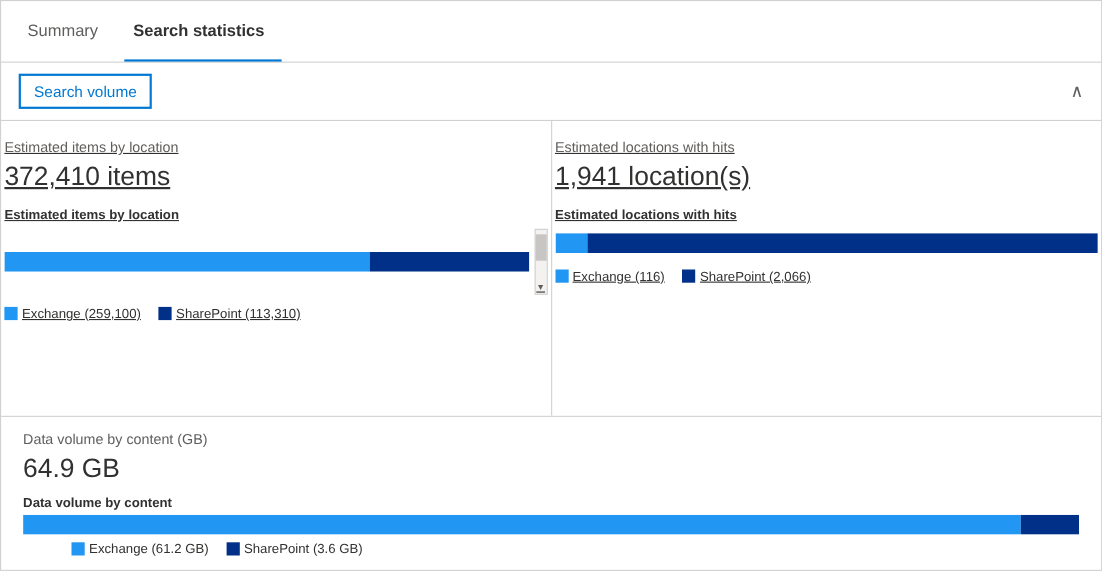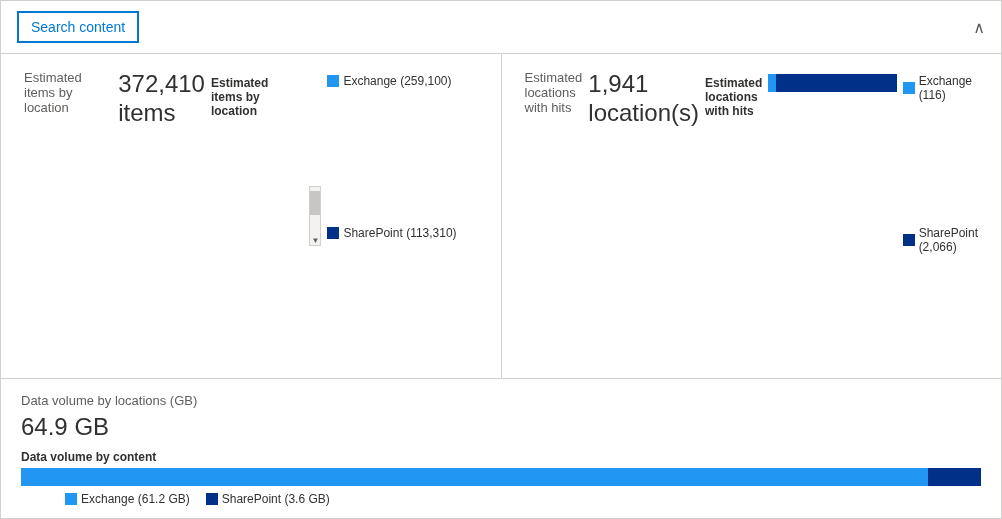--- a/index.html
+++ b/index.html
@@ -71,25 +71,26 @@
       font-family: inherit;
     }
     .chevron-up {
       font-size: 16px;
       color: #605e5c;
       cursor: pointer;
     }
     
     .panel {
       flex: 1;
-      padding: 16px 23px;
-      display: flex;
-      flex-direction: row;
+      padding: 16px 3px;
+      display: flex;
+      flex-direction: column;
       gap: 6px;
       position: relative;
+      text-decoration: underline;
     }
     .panel-left {
       border-right: 1px solid #d2d0ce;
     }
     .panel-label {
       font-size: 13px;
       color: #605e5c;
     }
     .panel-value {
       font-size: 24px;
@@ -191,23 +192,31 @@
     .bottom-row {
       padding: 12px 20px 12px 20px;
       flex-shrink: 0;
     }
   </style>
 </head>
 <body>
 
 <div class="container">
 
+  <div class="tabs">
+    <div class="tab">
+      <span>Summary</span>
+    </div>
+    <div class="tab active">
+      <span>Search statistics</span>
+    </div>
+  </div>
 
   <div class="section-header">
-    <button class="search-content-btn">Search content</button>
+    <button class="search-content-btn">Search volume</button>
     <span class="chevron-up">∧</span>
   </div>
 
   <div class="content-area">
 
     <div class="top-row">
 
       <div class="panel panel-left">
         <span class="panel-label">Estimated items by location</span>
         <span class="panel-value">372,410 items</span>
@@ -253,21 +262,21 @@
           </div>
           <div class="legend-item">
             <div class="legend-color" style="background:#003087;"></div>
             <span>SharePoint (2,066)</span>
           </div>
         </div>
       </div>
     </div>
 
     <div class="bottom-row">
-      <span class="panel-label">Data volume by locations (GB)</span>
+      <span class="panel-label">Data volume by content (GB)</span>
       <div style="margin-top:4px;">
         <span class="panel-value">64.9 GB</span>
       </div>
       <span class="bar-section-label" style="display:block; margin-top:8px;">Data volume by content</span>
       <div class="bar-container" style="margin-top:4px;">
         <div class="bar-track">
           <div class="bar-segment" style="width:94.46%; background:#2196f3;"></div>
           <div class="bar-segment" style="width:5.54%; background:#003087;"></div>
         </div>
       </div>

